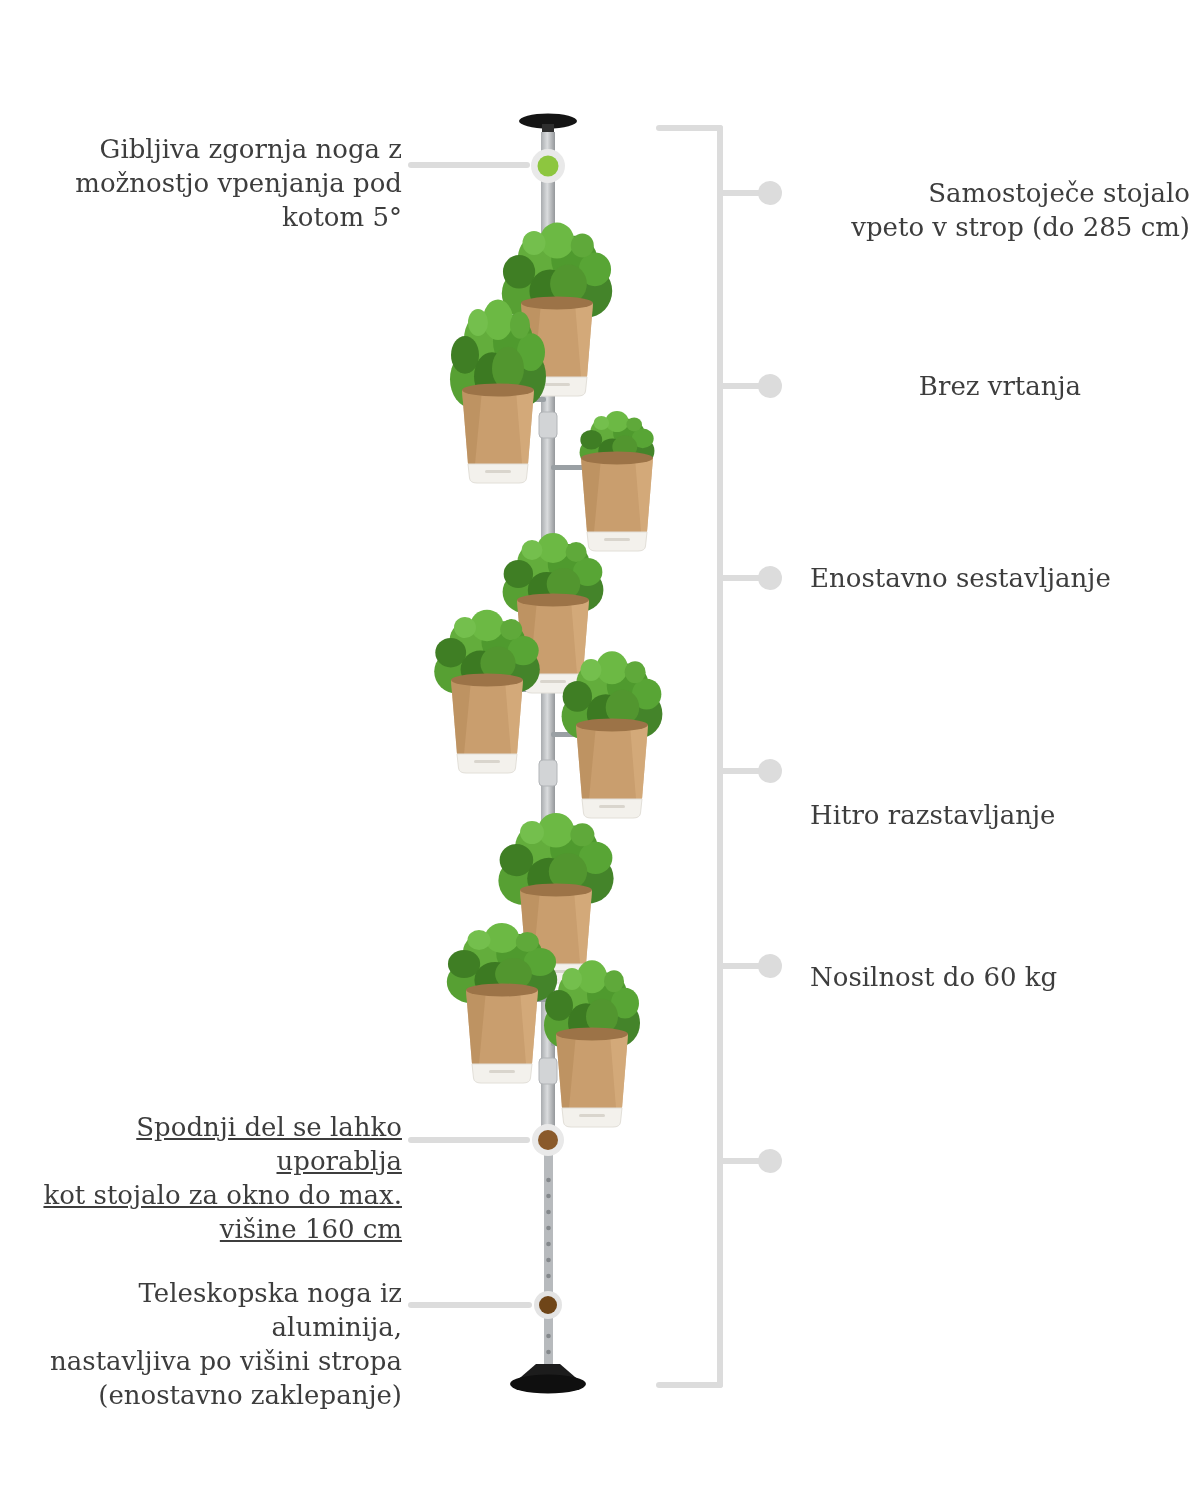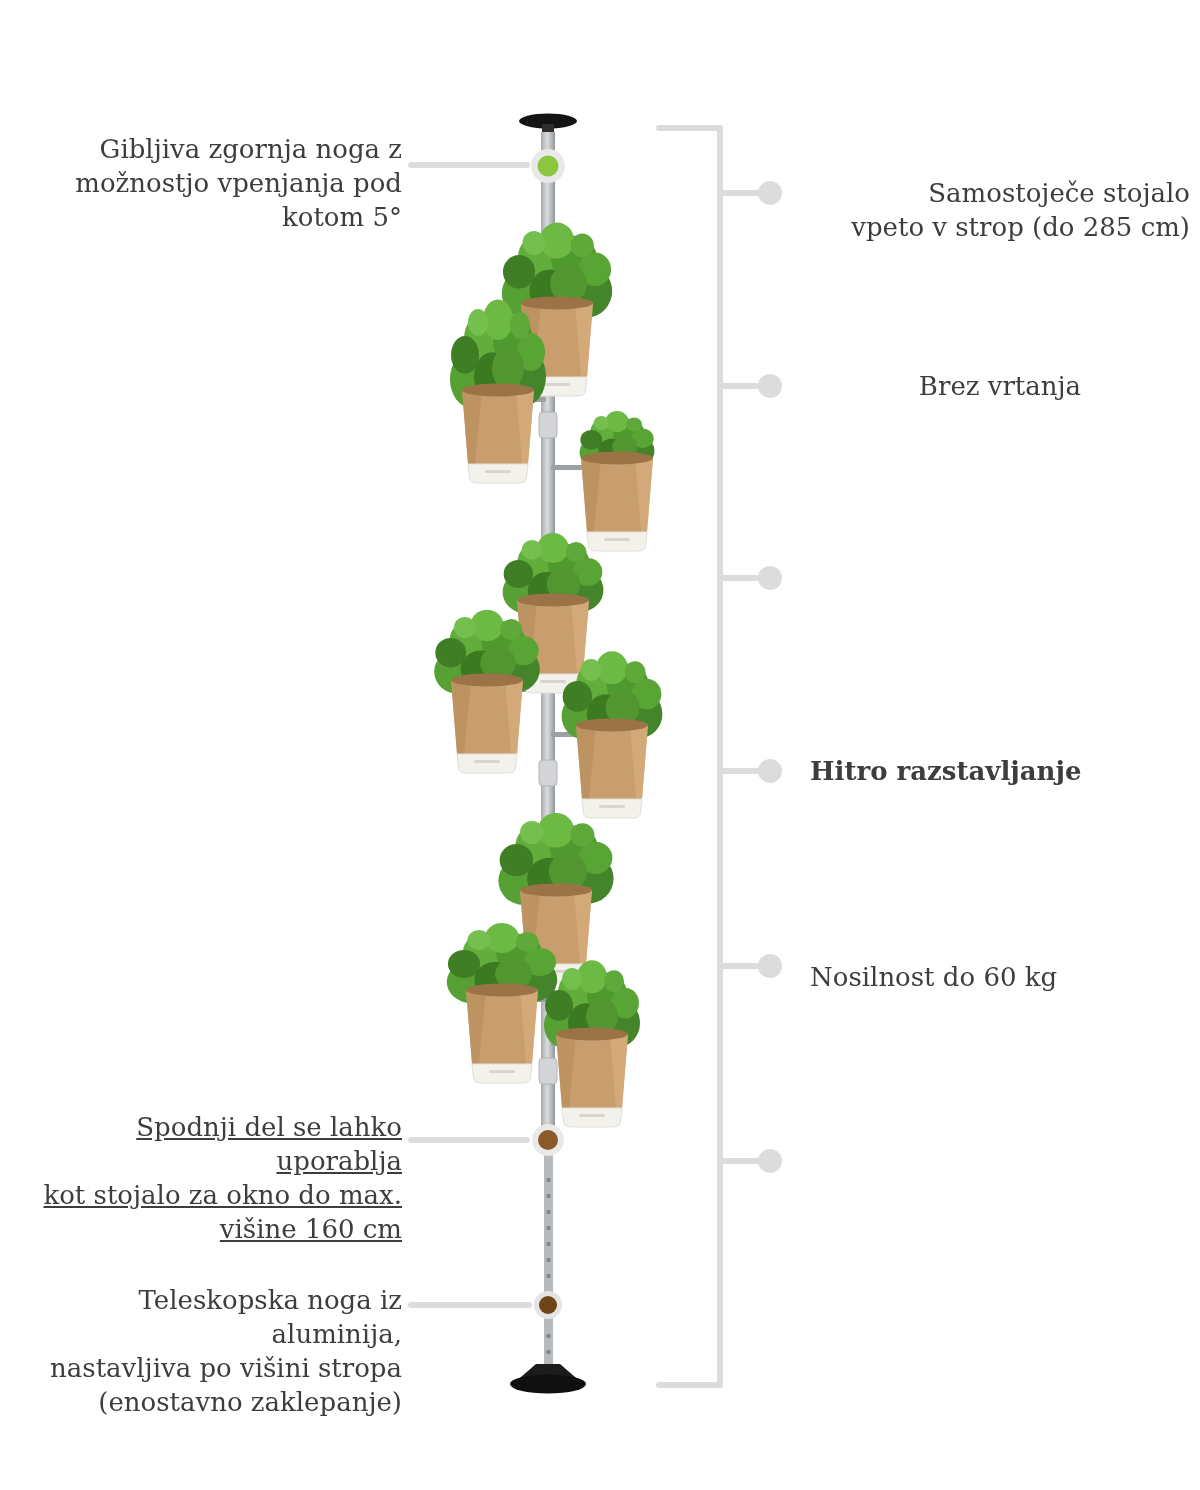--- a/index.html
+++ b/index.html
@@ -166,44 +166,45 @@
   <div class="ann ann-left" style="top:132px;">Gibljiva zgornja noga z
 možnostjo vpenjanja pod
 kotom 5°</div>
   <div class="conn conn-h" style="left:408px;top:162px;width:122px;"></div>
 
   <div class="ann ann-left" style="top:1110px;text-decoration:underline;">Spodnji del se lahko uporablja
 kot stojalo za okno do max.
 višine 160 cm</div>
   <div class="conn conn-h" style="left:408px;top:1137px;width:122px;"></div>
 
-  <div class="ann ann-left" style="top:1276px;margin-top:7px;">Teleskopska noga iz aluminija,
+  <div class="ann ann-left" style="top:1276px;">Teleskopska noga iz aluminija,
 nastavljiva po višini stropa
 (enostavno zaklepanje)</div>
   <div class="conn conn-h" style="left:408px;top:1302px;width:124px;"></div>
 
   <div class="conn conn-v" style="left:717px;top:125px;height:1263px;"></div>
   <div class="conn conn-h" style="left:656px;top:125px;width:67px;"></div>
   <div class="conn conn-h" style="left:656px;top:1382px;width:67px;"></div>
 
   <div class="conn conn-h" style="left:720px;top:190px;width:46px;"></div>
   <div class="dot" style="left:758px;top:181px;"></div>
   <div class="ann ann-right" style="top:176px;text-align:right;">Samostoječe stojalo
 vpeto v strop (do 285 cm)</div>
 
   <div class="conn conn-h" style="left:720px;top:383px;width:46px;"></div>
   <div class="dot" style="left:758px;top:374px;"></div>
   <div class="ann ann-right" style="top:369px;text-align:center;">Brez vrtanja</div>
 
   <div class="conn conn-h" style="left:720px;top:575px;width:46px;"></div>
   <div class="dot" style="left:758px;top:566px;"></div>
+  <div class="ann ann-right" style="top:561px;">Enostavno sestavljanje</div>
 
   <div class="conn conn-h" style="left:720px;top:768px;width:46px;"></div>
   <div class="dot" style="left:758px;top:759px;"></div>
-  <div class="ann ann-right" style="top:754px;font-weight:bold;">Hitro razstavljanje</div>
+  <div class="ann ann-right" style="top:798px;">Hitro razstavljanje</div>
 
   <div class="conn conn-h" style="left:720px;top:963px;width:46px;"></div>
   <div class="dot" style="left:758px;top:954px;"></div>
   <div class="ann ann-right" style="top:960px;">Nosilnost do 60 kg</div>
 
   <div class="conn conn-h" style="left:720px;top:1158px;width:46px;"></div>
   <div class="dot" style="left:758px;top:1149px;"></div>
 
 </div>
 

